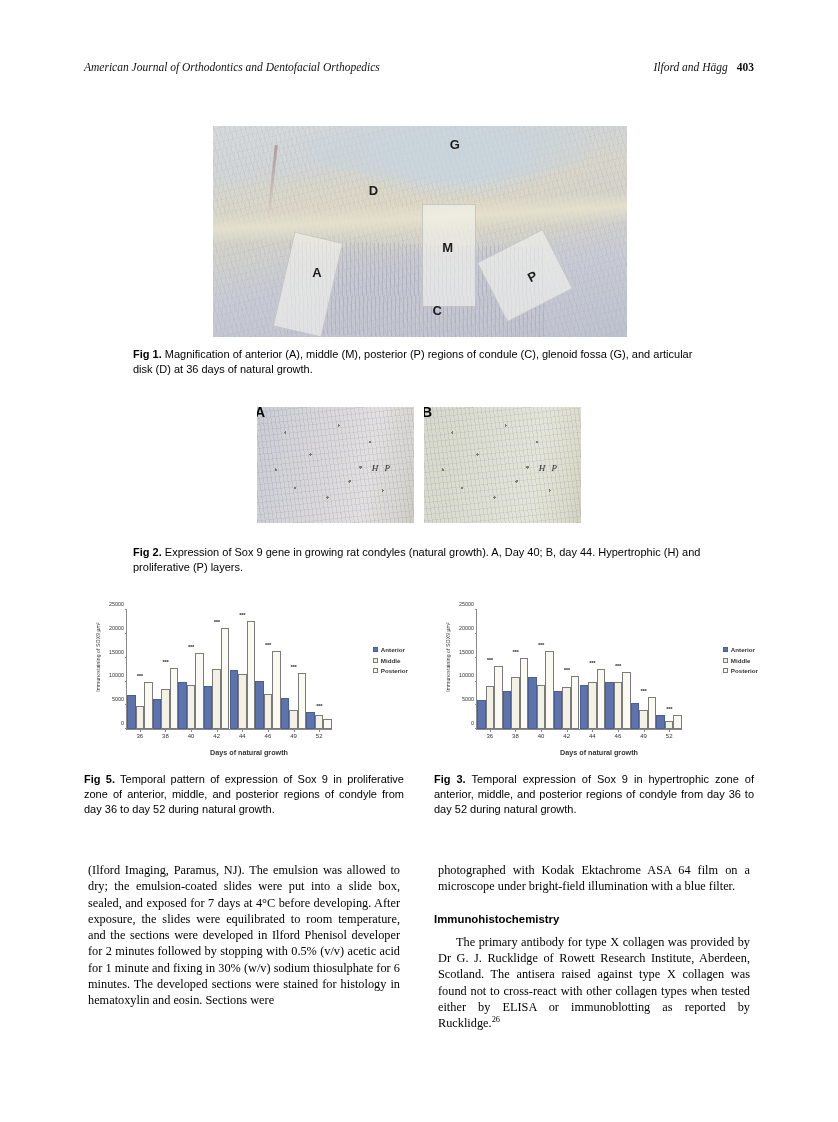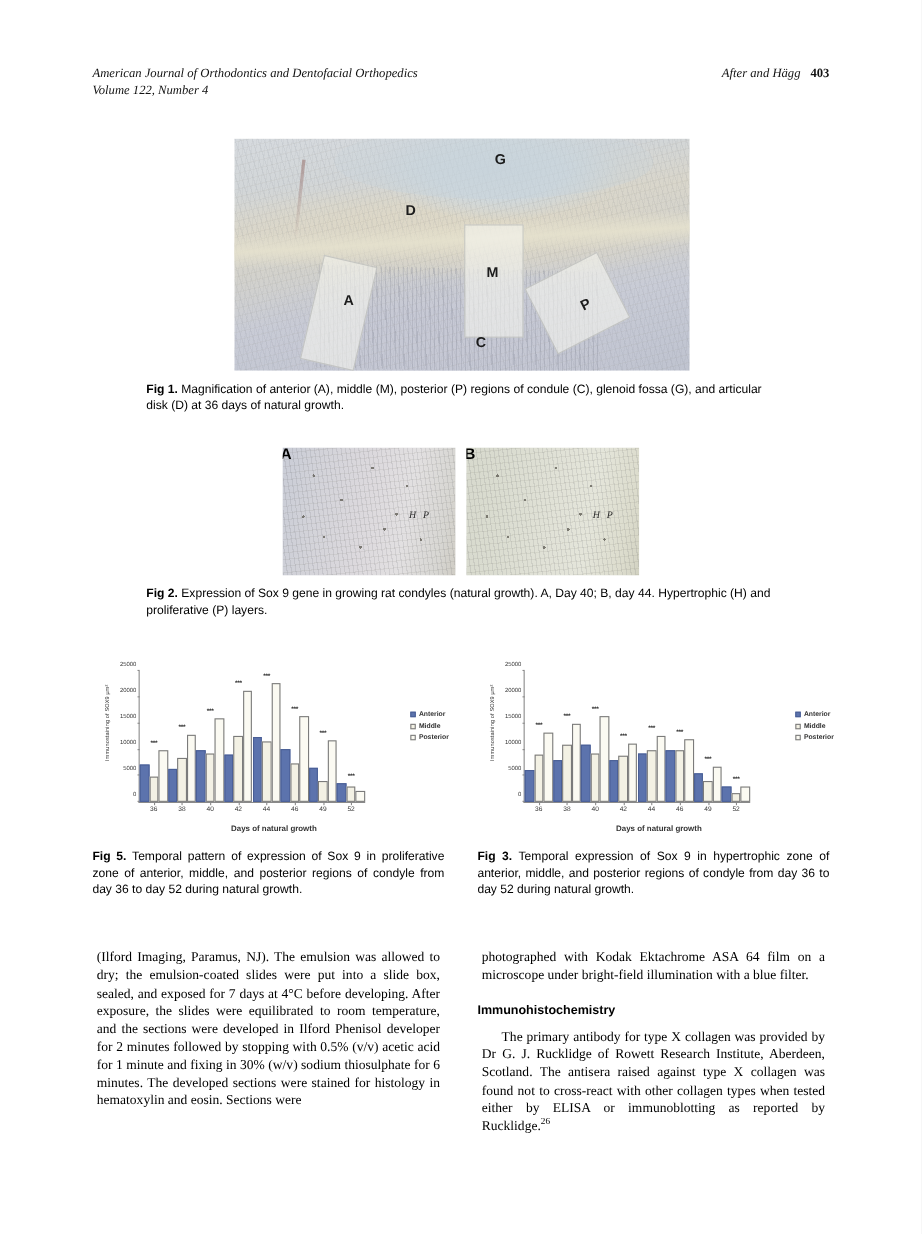--- a/index.html
+++ b/index.html
@@ -144,21 +144,21 @@
   .caption b { font-weight: bold; }
   #fig1-caption {
     position: absolute;
     left: 133px;
     top: 347px;
     width: 570px;
   }
   #fig2-caption {
     position: absolute;
     left: 133px;
-    top: 533px;
+    top: 545px;
     width: 570px;
   }
   #fig3-caption {
     position: absolute;
     left: 84px;
     top: 772px;
     width: 320px;
     text-align: justify;
   }
   #fig4-caption {
@@ -398,24 +398,23 @@
   sup { font-size: 0.68em; vertical-align: super; line-height: 0; }
 </style>
 </head>
 <body>
 
 <div class="page">
 
   <div class="running-head">
     <div class="rh-left">
       <div>American Journal of Orthodontics and Dentofacial Orthopedics</div>
-      <div class="vol">Volume 122, Number 4</div>
     </div>
     <div class="rh-right">
-      <span class="authors">After and Hägg</span><span class="pageno">403</span>
+      <span class="authors">Ilford and Hägg</span><span class="pageno">403</span>
     </div>
   </div>
 
   <div class="fig1-wrap">
     <div class="micro1">
       <div class="tex"></div>
       <div class="fossa"></div>
       <div class="band"></div>
       <div class="cartilage"></div>
       <div class="vessel"></div>

